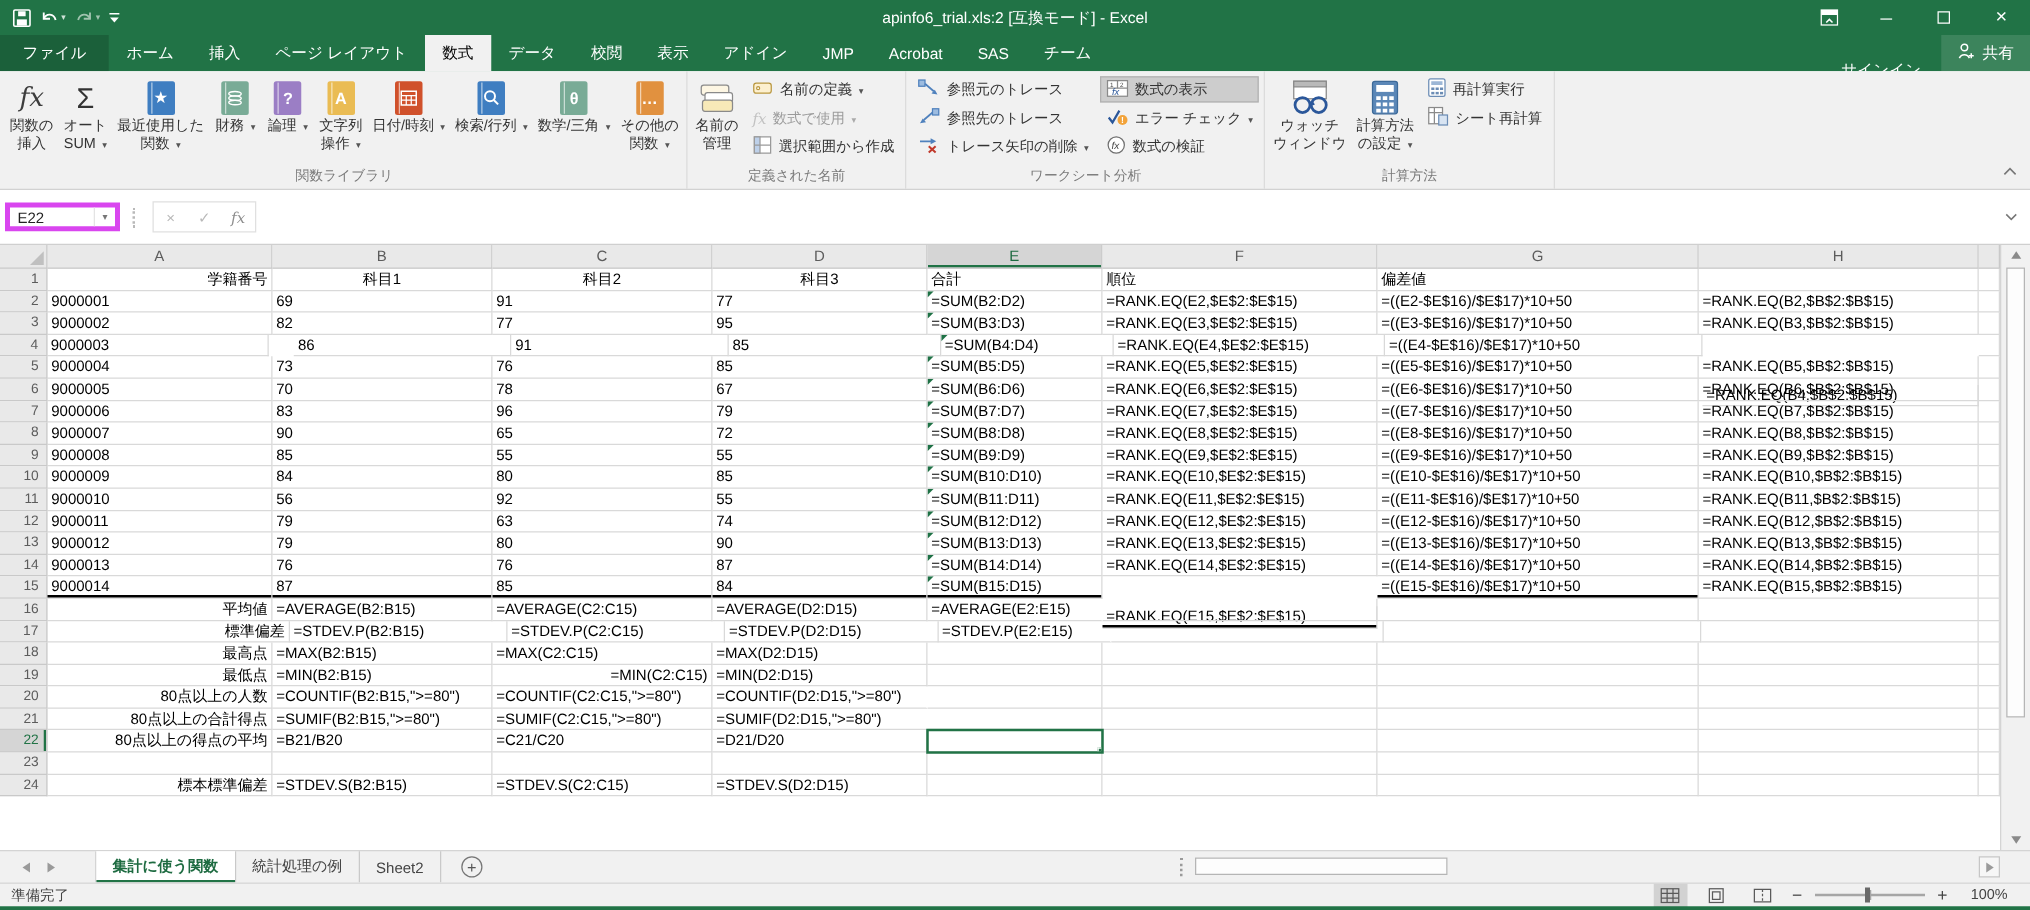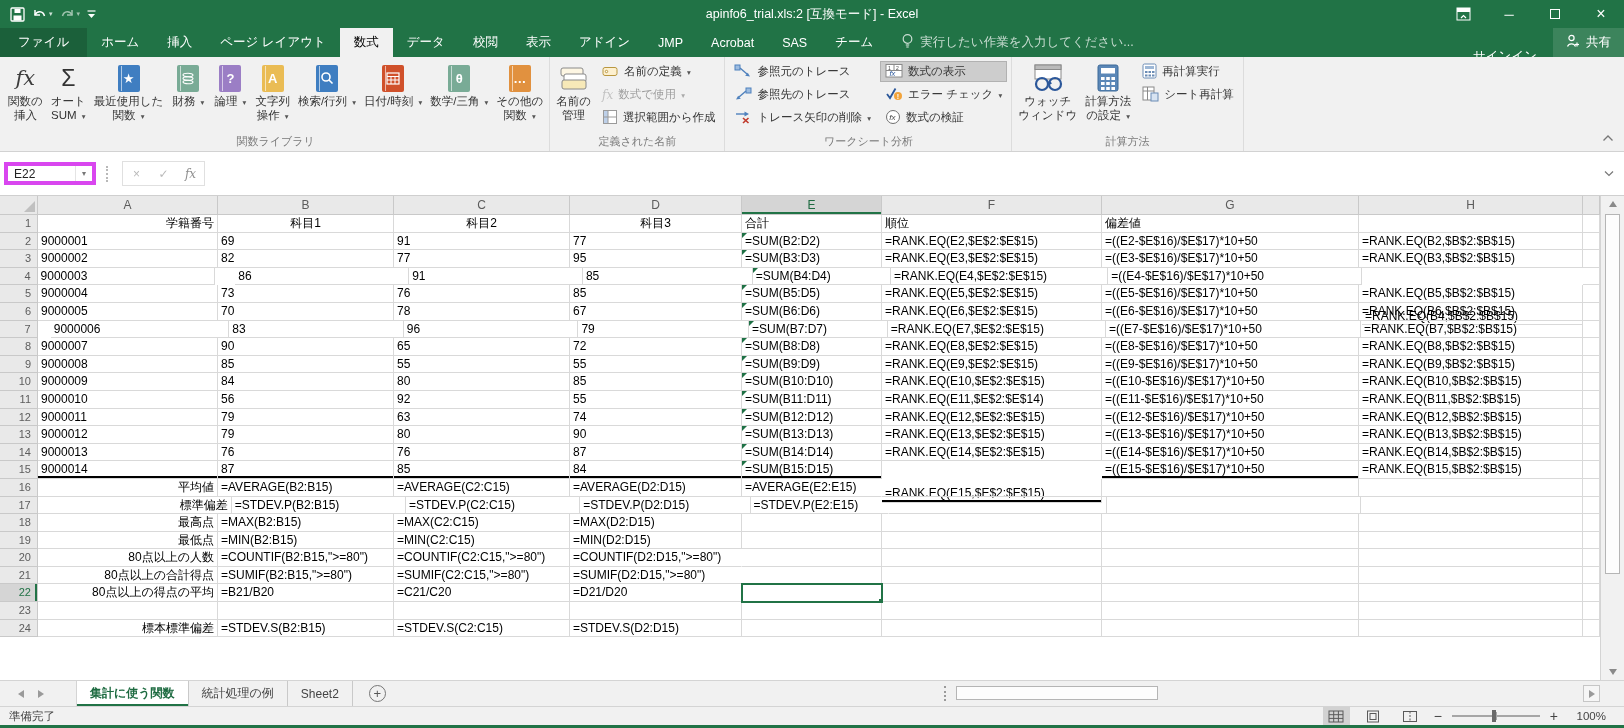--- a/index.html
+++ b/index.html
@@ -174,28 +174,20 @@
         <div class="rtab active">数式</div>
         <div class="rtab">データ</div>
         <div class="rtab">校閲</div>
         <div class="rtab">表示</div>
         <div class="rtab">アドイン</div>
         <div class="rtab">JMP</div>
         <div class="rtab">Acrobat</div>
         <div class="rtab">SAS</div>
         <div class="rtab">チーム</div>
       </div>
-    <div class="tellme">
-      <span><svg width="13" height="16">
-            <circle cx="6.5" cy="6" r="4.3" fill="none" stroke="#c9ddd2" stroke-width="1.2"></circle>
-            <line x1="4.8" y1="12" x2="8.2" y2="12" stroke="#c9ddd2" stroke-width="1.2"></line>
-            <line x1="5.3" y1="14" x2="7.7" y2="14" stroke="#c9ddd2" stroke-width="1.2"></line>
-          </svg></span>
-      <span>実行したい作業を入力してください...</span>
-    </div>
     <div class="tab-right">
       <span class="signin">サインイン</span>
       <span class="share">
         <span><svg width="14" height="14">
               <circle cx="5.5" cy="4" r="2.6" fill="none" stroke="#fff" stroke-width="1.2"></circle>
               <path d="M1.5 12.5 a4.3 4.3 0 0 1 8 0" fill="none" stroke="#fff" stroke-width="1.2"></path>
               <line x1="11" y1="8.5" x2="11" y2="12.5" stroke="#fff" stroke-width="1.2"></line>
               <line x1="9" y1="10.5" x2="13" y2="10.5" stroke="#fff" stroke-width="1.2"></line>
             </svg></span>
         <span>共有</span>
@@ -260,48 +252,48 @@
                 <span class="book" style="background:#eabc54">
                   <span class="spine"></span>
                   <span class="bg">A</span>
                 </span>
               </span>
               <span class="lbl">文字列</span>
               <span class="lbl">操作 <span class="ddm">▾</span></span>
             </div>
             <div class="rbtn-big">
               <span class="ricon">
-                <span class="book" style="background:#3f7ec1">
-                  <span class="spine"></span>
-                  <span class="bg">
-                    <svg width="14" height="14">
-                      <circle cx="6" cy="6" r="4" fill="none" stroke="#fff" stroke-width="1.6"></circle>
-                      <line x1="9" y1="9" x2="12.5" y2="12.5" stroke="#fff" stroke-width="1.6"></line>
-                    </svg>
-                  </span>
-                </span>
-              </span>
-              <span class="lbl">検索/行列 <span class="ddm">▾</span></span>
-            </div>
-            <div class="rbtn-big">
-              <span class="ricon">
                 <span class="book" style="background:#d0512b">
                   <span class="spine"></span>
                   <span class="bg">
                     <svg width="14" height="13">
                       <rect x="1" y="1" width="12" height="11" fill="none" stroke="#fff" stroke-width="1.2"></rect>
                       <line x1="1" y1="4.5" x2="13" y2="4.5" stroke="#fff"></line>
                       <line x1="5" y1="4.5" x2="5" y2="12" stroke="#fff"></line>
                       <line x1="9" y1="4.5" x2="9" y2="12" stroke="#fff"></line>
                       <line x1="1" y1="8" x2="13" y2="8" stroke="#fff"></line>
                     </svg>
                   </span>
                 </span>
               </span>
               <span class="lbl">日付/時刻 <span class="ddm">▾</span></span>
+            </div>
+            <div class="rbtn-big">
+              <span class="ricon">
+                <span class="book" style="background:#3f7ec1">
+                  <span class="spine"></span>
+                  <span class="bg">
+                    <svg width="14" height="14">
+                      <circle cx="6" cy="6" r="4" fill="none" stroke="#fff" stroke-width="1.6"></circle>
+                      <line x1="9" y1="9" x2="12.5" y2="12.5" stroke="#fff" stroke-width="1.6"></line>
+                    </svg>
+                  </span>
+                </span>
+              </span>
+              <span class="lbl">検索/行列 <span class="ddm">▾</span></span>
             </div>
             <div class="rbtn-big">
               <span class="ricon">
                 <span class="book" style="background:#79ab96">
                   <span class="spine"></span>
                   <span class="bg">θ</span>
                 </span>
               </span>
               <span class="lbl">数学/三角 <span class="ddm">▾</span></span>
             </div>
@@ -585,21 +577,21 @@
           <div class="cell" style="width: 176px;"><span class="ct">78</span></div>
           <div class="cell" style="width: 172px;"><span class="ct">67</span></div>
           <div class="cell" style="width: 140px;"><span class="ct">=SUM(B6:D6)</span><span class="flag"></span></div>
           <div class="cell" style="width: 220px;"><span class="ct">=RANK.EQ(E6,$E$2:$E$15)</span></div>
           <div class="cell" style="width: 257px;"><span class="ct">=((E6-$E$16)/$E$17)*10+50</span></div>
           <div class="cell" style="width: 224px;"><span class="ct">=RANK.EQ(B6,$B$2:$B$15)</span></div>
           <div class="cell" style="width: 17px;"></div>
         </div>
         <div class="grid-row">
           <div class="row-header">7</div>
-          <div class="cell" style="width: 180px; margin-left: 13px;"><span class="ct">9000006</span></div>
+          <div class="cell" style="width: 180px;"><span class="ct">9000006</span></div>
           <div class="cell" style="width: 176px;"><span class="ct">83</span></div>
           <div class="cell" style="width: 176px;"><span class="ct">96</span></div>
           <div class="cell" style="width: 172px;"><span class="ct">79</span></div>
           <div class="cell" style="width: 140px;"><span class="ct">=SUM(B7:D7)</span><span class="flag"></span></div>
           <div class="cell" style="width: 220px;"><span class="ct">=RANK.EQ(E7,$E$2:$E$15)</span></div>
           <div class="cell" style="width: 257px;"><span class="ct">=((E7-$E$16)/$E$17)*10+50</span></div>
           <div class="cell" style="width: 224px;"><span class="ct">=RANK.EQ(B7,$B$2:$B$15)</span></div>
           <div class="cell" style="width: 17px;"></div>
         </div>
         <div class="grid-row">
@@ -638,21 +630,21 @@
           <div class="cell" style="width: 224px;"><span class="ct">=RANK.EQ(B10,$B$2:$B$15)</span></div>
           <div class="cell" style="width: 17px;"></div>
         </div>
         <div class="grid-row">
           <div class="row-header">11</div>
           <div class="cell" style="width: 180px;"><span class="ct">9000010</span></div>
           <div class="cell" style="width: 176px;"><span class="ct">56</span></div>
           <div class="cell" style="width: 176px;"><span class="ct">92</span></div>
           <div class="cell" style="width: 172px;"><span class="ct">55</span></div>
           <div class="cell" style="width: 140px;"><span class="ct">=SUM(B11:D11)</span><span class="flag"></span></div>
-          <div class="cell" style="width: 220px;"><span class="ct">=RANK.EQ(E11,$E$2:$E$14)</span></div>
+          <div class="cell" style="width: 220px;"><span class="ct">=RANK.EQ(E11,$E$2:$E$15)</span></div>
           <div class="cell" style="width: 257px;"><span class="ct">=((E11-$E$16)/$E$17)*10+50</span></div>
           <div class="cell" style="width: 224px;"><span class="ct">=RANK.EQ(B11,$B$2:$B$15)</span></div>
           <div class="cell" style="width: 17px;"></div>
         </div>
         <div class="grid-row">
           <div class="row-header">12</div>
           <div class="cell" style="width: 180px;"><span class="ct">9000011</span></div>
           <div class="cell" style="width: 176px;"><span class="ct">79</span></div>
           <div class="cell" style="width: 176px;"><span class="ct">63</span></div>
           <div class="cell" style="width: 172px;"><span class="ct">74</span></div>
@@ -731,21 +723,21 @@
           <div class="cell" style="width: 140px;"></div>
           <div class="cell" style="width: 220px;"></div>
           <div class="cell" style="width: 257px;"></div>
           <div class="cell" style="width: 224px;"></div>
           <div class="cell" style="width: 17px;"></div>
         </div>
         <div class="grid-row">
           <div class="row-header">19</div>
           <div class="cell" style="width: 180px; text-align: right;"><span class="ct">最低点</span></div>
           <div class="cell" style="width: 176px;"><span class="ct">=MIN(B2:B15)</span></div>
-          <div class="cell" style="width: 176px;"><span class="ct">=MIN(C2:C15)</span></div>
+          <div class="cell" style="width: 176px; text-align: right;"><span class="ct">=MIN(C2:C15)</span></div>
           <div class="cell" style="width: 172px;"><span class="ct">=MIN(D2:D15)</span></div>
           <div class="cell" style="width: 140px;"></div>
           <div class="cell" style="width: 220px;"></div>
           <div class="cell" style="width: 257px;"></div>
           <div class="cell" style="width: 224px;"></div>
           <div class="cell" style="width: 17px;"></div>
         </div>
         <div class="grid-row">
           <div class="row-header">20</div>
           <div class="cell" style="width: 180px; text-align: right;"><span class="ct">80点以上の人数</span></div>

